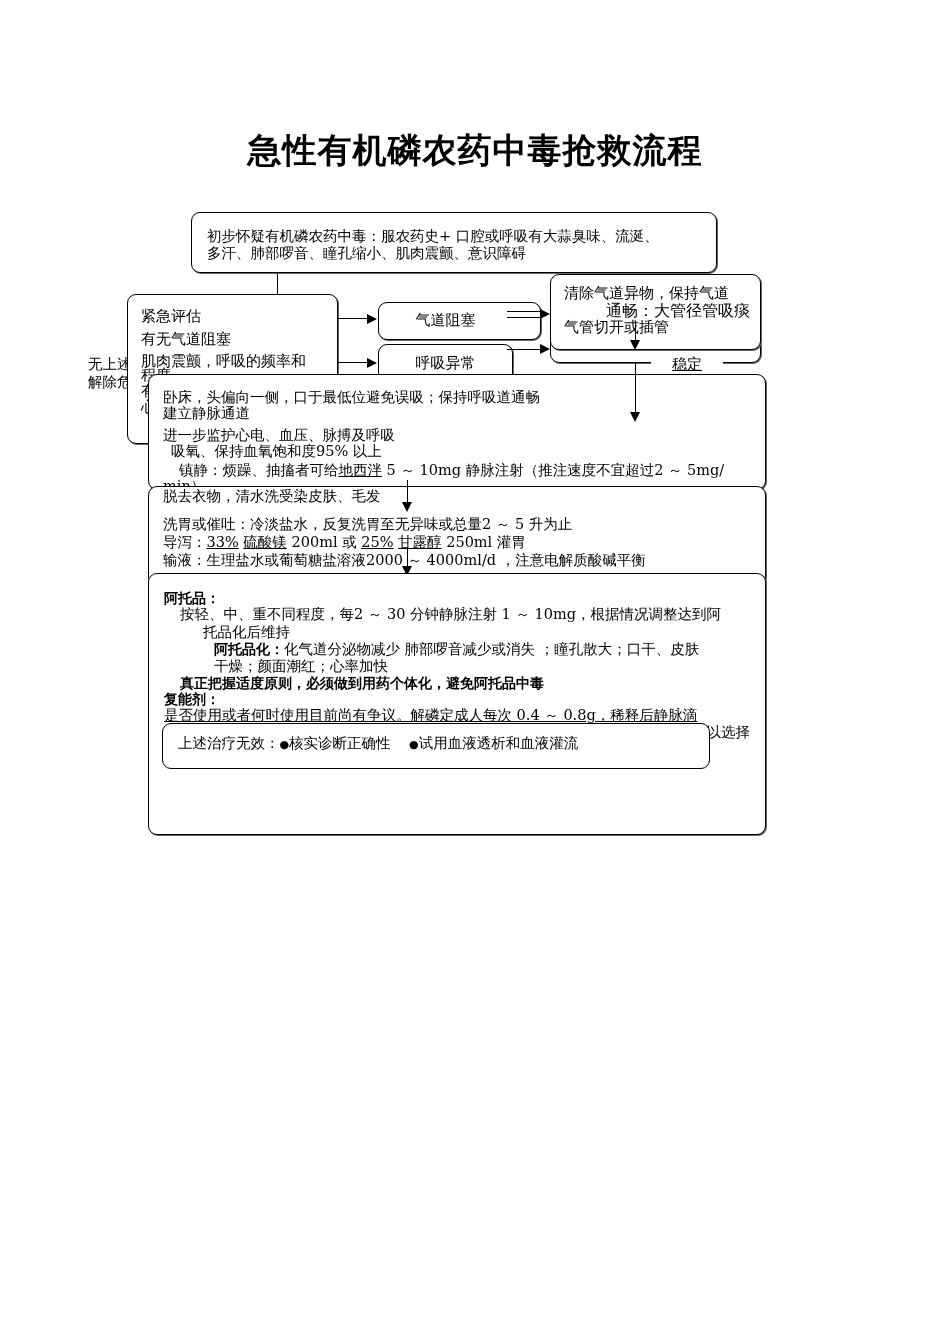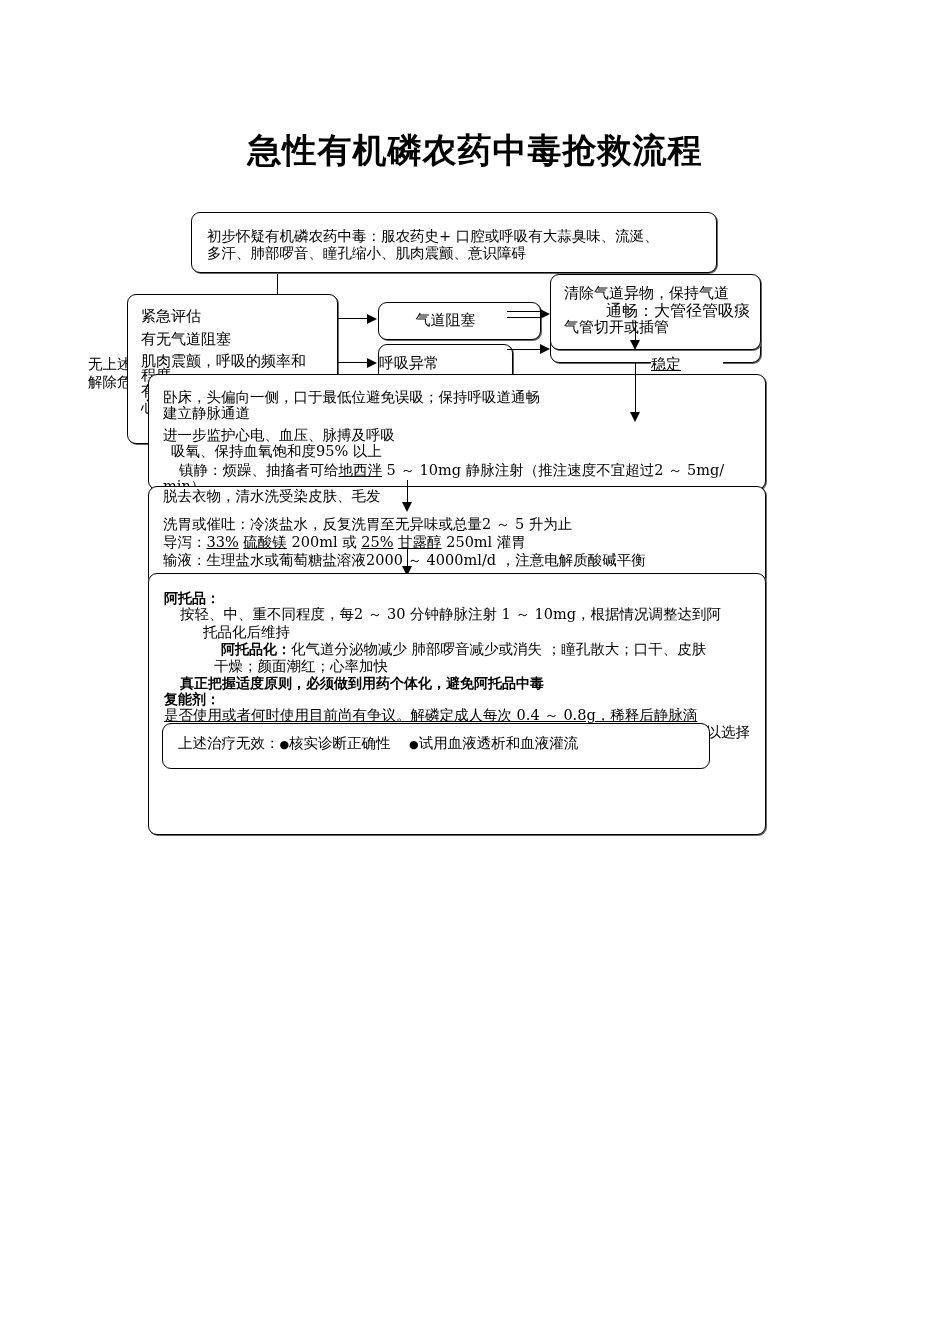--- a/index.html
+++ b/index.html
@@ -48,40 +48,40 @@
 <div class="line" style="left:338px;top:318px;width:30px;height:1.3px;"></div>
 <div class="arrow-r" style="left:367px;top:314px;"></div>
 <div class="line" style="left:338px;top:362px;width:30px;height:1.3px;"></div>
 <div class="arrow-r" style="left:367px;top:358px;"></div>
 
 <div class="box" style="left:378px;top:302px;width:163px;height:38px;">
   <div class="txt" style="left:0;width:133px;text-align:center;top:9px;font-size:15px;">气道阻塞</div>
 </div>
 
 <div class="box" style="left:378px;top:344px;width:135px;height:38px;">
-  <div class="txt" style="left:0;width:133px;top:10px;font-size:15px;">呼吸异常</div>
+  <div class="txt" style="left:0;width:133px;text-align:center;top:10px;font-size:15px;">呼吸异常</div>
 </div>
 
 <div class="line" style="left:507px;top:311px;width:34px;height:1.3px;"></div>
 <div class="line" style="left:507px;top:317px;width:34px;height:1.3px;"></div>
 <div class="arrow-r" style="left:540px;top:309px;"></div>
 <div class="line" style="left:507px;top:349px;width:34px;height:1.3px;"></div>
 <div class="arrow-r" style="left:540px;top:344px;"></div>
 
 <div class="box" style="left:550px;top:286px;width:211px;height:77px;"></div>
 
 <div class="box" style="left:550px;top:274px;width:211px;height:76px;">
   <div class="txt" style="left:13px;top:10px;font-size:15px;">清除气道异物，保持气道</div>
   <div class="txt" style="left:13px;top:27px;font-size:16px;margin-left:42px;">通畅：大管径管吸痰</div>
   <div class="txt" style="left:13px;top:44px;font-size:15px;">气管切开或插管</div>
 </div>
 <div class="line" style="left:635px;top:322px;width:1.3px;height:20px;"></div>
 <div class="arrow-d" style="left:630px;top:340px;"></div>
 
-<div class="txt" style="left:651px;top:356px;width:72px;height:22px;background:#fff;font-size:15px;text-decoration:underline;">稳定</div>
+<div class="txt" style="left:651px;top:356px;width:72px;height:22px;text-align:center;background:#fff;font-size:15px;text-decoration:underline;">稳定</div>
 
 <div class="box clip" style="left:148px;top:374px;width:618px;height:116px;">
   <div class="txt" style="left:14px;top:14px;">卧床，头偏向一侧，口于最低位避免误吸；保持呼吸道通畅</div>
   <div class="txt" style="left:14px;top:30px;">建立静脉通道</div>
   <div class="txt" style="left:14px;top:52px;">进一步监护心电、血压、脉搏及呼吸</div>
   <div class="txt" style="left:14px;top:68px;padding-left:8px;">吸氧、保持血氧饱和度95% 以上</div>
   <div class="txt" style="left:14px;top:87px;margin-left:16px;">
     <span>镇静：烦躁、抽搐者可给</span><span class="u">地西泮</span><span> 5 ～ 10mg 静脉注射（推注速度不宜超过2 ～ 5mg/</span>
   </div>
   <div class="txt" style="left:14px;top:103px;">min）</div>
@@ -99,21 +99,21 @@
 </div>
 <div class="line" style="left:407px;top:480px;width:1.3px;height:24px;"></div>
 <div class="arrow-d" style="left:402px;top:502px;"></div>
 <div class="line" style="left:407px;top:548px;width:1.3px;height:20px;"></div>
 <div class="arrow-d" style="left:402px;top:566px;"></div>
 
 <div class="box clip" style="left:148px;top:573px;width:618px;height:262px;">
   <div class="txt b" style="left:15px;top:16px;">阿托品：</div>
   <div class="txt" style="left:31px;top:32px;">按轻、中、重不同程度，每2 ～ 30 分钟静脉注射 1 ～ 10mg，根据情况调整达到阿</div>
   <div class="txt" style="left:54px;top:50px;">托品化后维持</div>
-  <div class="txt" style="left:72px;top:67px;">
+  <div class="txt" style="left:65px;top:67px;">
     <span class="b">阿托品化：</span><span>化气道分泌物减少  肺部啰音减少或消失 ；瞳孔散大；口干、皮肤</span>
   </div>
   <div class="txt" style="left:65px;top:84px;">干燥；颜面潮红；心率加快</div>
   <div class="txt b" style="left:31px;top:101px;">真正把握适度原则，必须做到用药个体化，避免阿托品中毒</div>
   <div class="txt b" style="left:15px;top:117px;">复能剂：</div>
   <div class="txt u" style="left:15px;top:133px;">是否使用或者何时使用目前尚有争议。解磷定成人每次 0.4 ～ 0.8g，稀释后静脉滴</div>
   <div class="txt" style="right:15px;top:150px;">以选择</div>
 
   <div class="box" style="left:13px;top:149px;width:548px;height:46px;box-shadow:none;">
     <div class="txt" style="left:15px;top:11px;">

